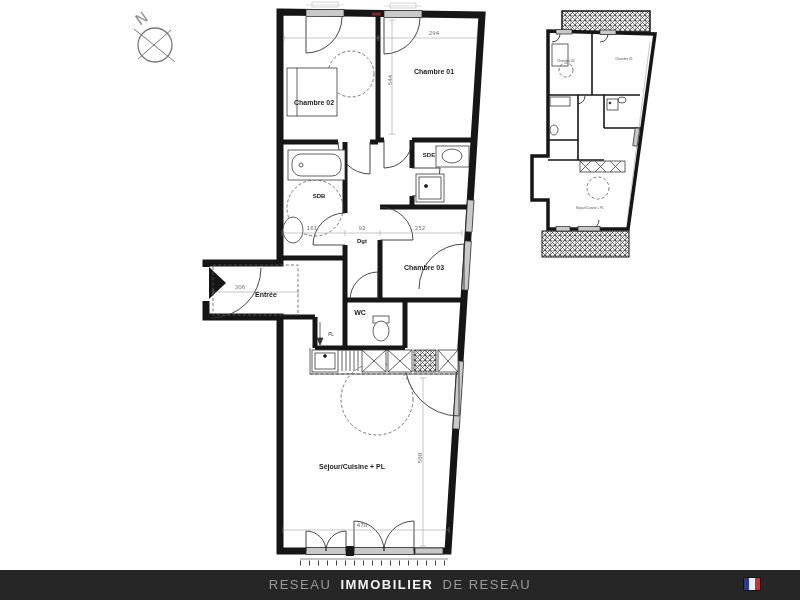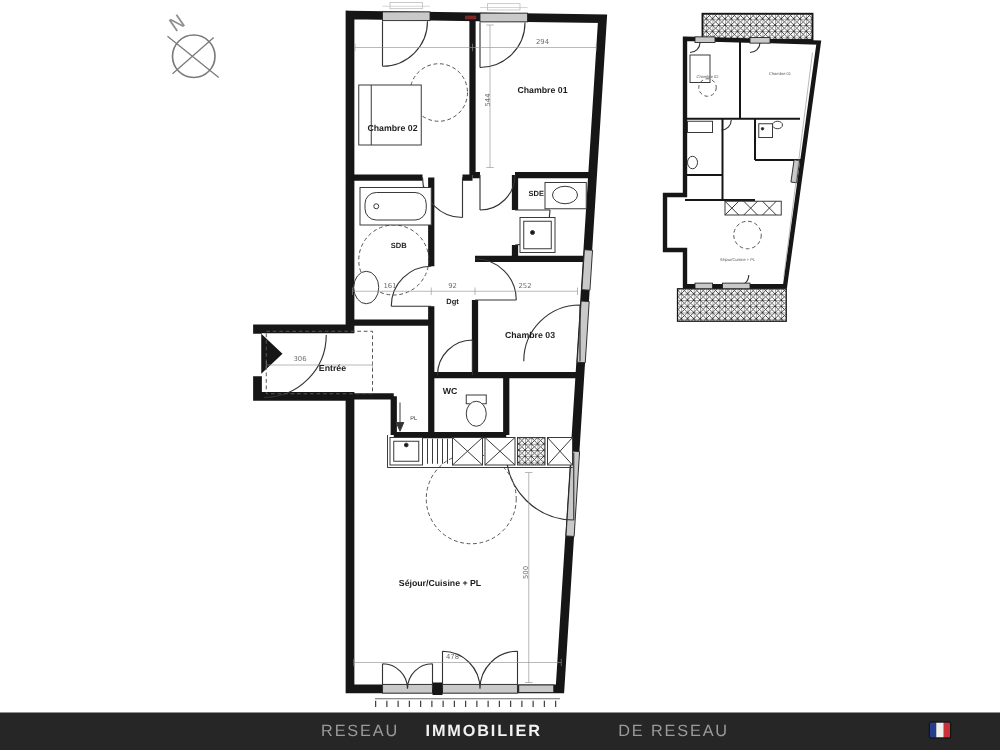--- a/index.html
+++ b/index.html
@@ -26,22 +26,22 @@
   .compass-n{font:15px "DejaVu Sans",sans-serif;fill:#909090;}
   
   .footer{
     position:absolute;left:0;top:570px;width:800px;height:30px;
     background:var(--footer-bar,#262626);
   }
   .brand{
     position:absolute;left:0;top:0;width:100%;height:30px;line-height:30px;
     text-align:center;font-size:13px;letter-spacing:1.5px;white-space:nowrap;
   }
-  .brand .dim{color:var(--footer-text-dim,#9a9a9a);font-weight:400;margin-left:40px;}
-  .brand .bright{color:var(--footer-text-bright,#f2f2f2);font-weight:600;margin:0 16px;}
+  .brand .dim{color:var(--footer-text-dim,#9a9a9a);font-weight:400;}
+  .brand .bright{color:var(--footer-text-bright,#f2f2f2);font-weight:600;margin:0 4px;}
   .flag{
     position:absolute;left:744px;top:8px;width:16px;height:12px;display:flex;
     box-shadow:0 0 0 1px rgba(0,0,0,.45);border-radius:1px;overflow:hidden;
   }
   .flag span{flex:1;display:block;}
   .flag .b{background:var(--flag-blue,#263c8c);}
   .flag .w{background:var(--flag-white,#efefef);}
   .flag .r{background:var(--flag-red,#c8303a);}
 </style>
 </head>

